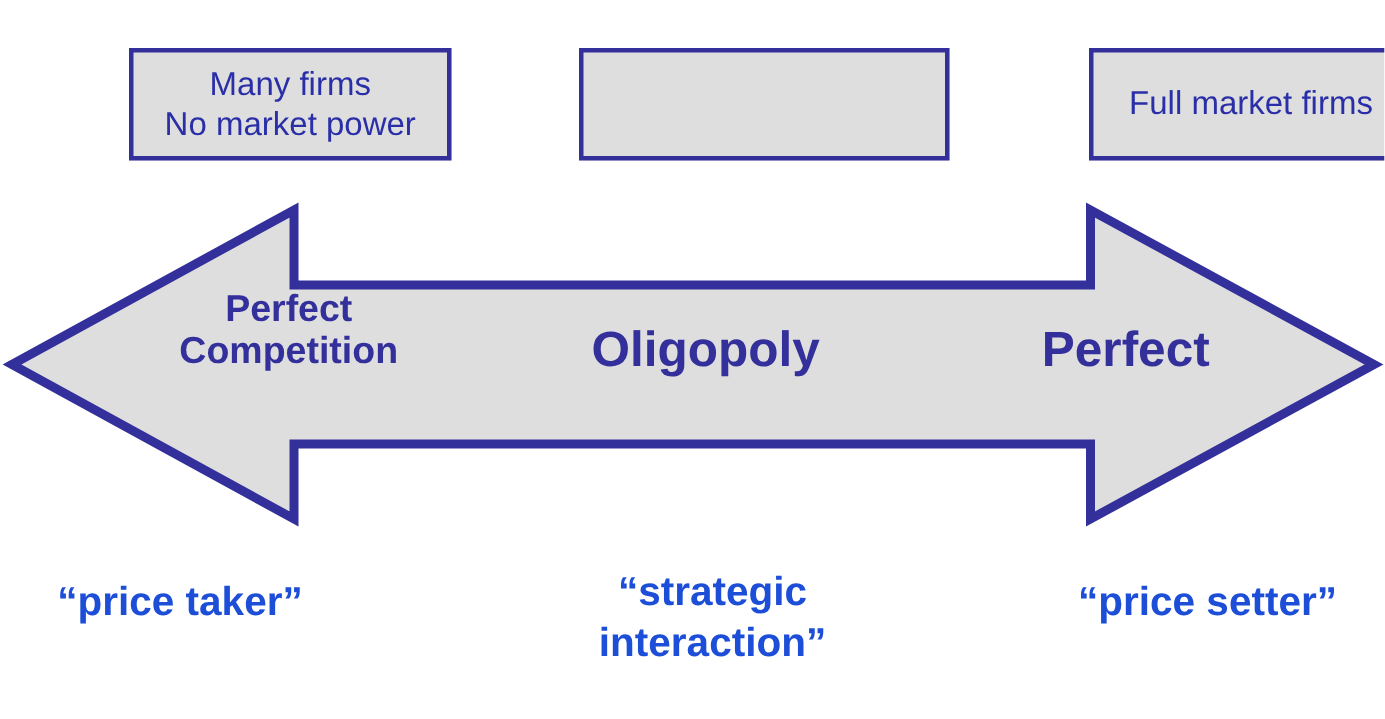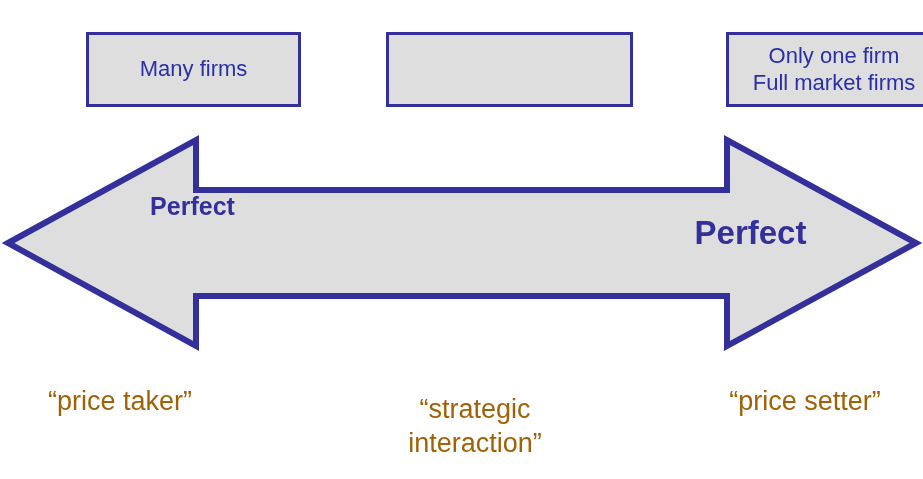--- a/index.html
+++ b/index.html
@@ -72,56 +72,60 @@
   #label-monopoly {
     left: 638px;
     top: 215px;
     width: 225px;
     font-size: 33px;
   }
 
   
   .quote-label {
     position: absolute;
-    color: #a16207;
-    font-weight: normal;
+    color: #1d4ed8;
+    font-weight: bold;
     font-size: 27px;
     text-align: center;
     line-height: 1.25;
     white-space: nowrap;
   }
   #quote-price-taker  { left: 5px;   top: 385px; width: 230px; }
-  #quote-strategic    { left: 360px; top: 393px; width: 230px; }
+  #quote-strategic    { left: 360px; top: 378px; width: 230px; }
   #quote-price-setter { left: 690px; top: 385px; width: 230px; }
 </style>
 </head>
 <body>
 
 <div id="canvas">
 
   <div class="info-box" id="box-many-firms">
     <span>Many firms</span>
+    <span>No market power</span>
   </div>
 
   <div class="info-box" id="box-few-firms">
   </div>
 
   <div class="info-box" id="box-one-firm">
-    <span>Only one firm</span>
     <span>Full market firms</span>
   </div>
 
   <svg id="arrow-svg" viewBox="0 0 923 234" preserveAspectRatio="none">
     <polygon points="8,117 196,14 196,64 727,64 727,14 916,117 727,220 727,170 196,170 196,220" fill="#DEDEDE" stroke="#332F9B" stroke-width="6" stroke-linejoin="miter"></polygon>
   </svg>
 
   <div class="arrow-label" id="label-perfect-competition">
     <div>Perfect</div>
+    <div>Competition</div>
   </div>
 
+  <div class="arrow-label" id="label-oligopoly">
+    <div>Oligopoly</div>
+  </div>
 
   <div class="arrow-label" id="label-monopoly">
     <div>Perfect</div>
   </div>
 
   <div class="quote-label" id="quote-price-taker">
     <div>“price taker”</div>
   </div>
 
   <div class="quote-label" id="quote-strategic">

